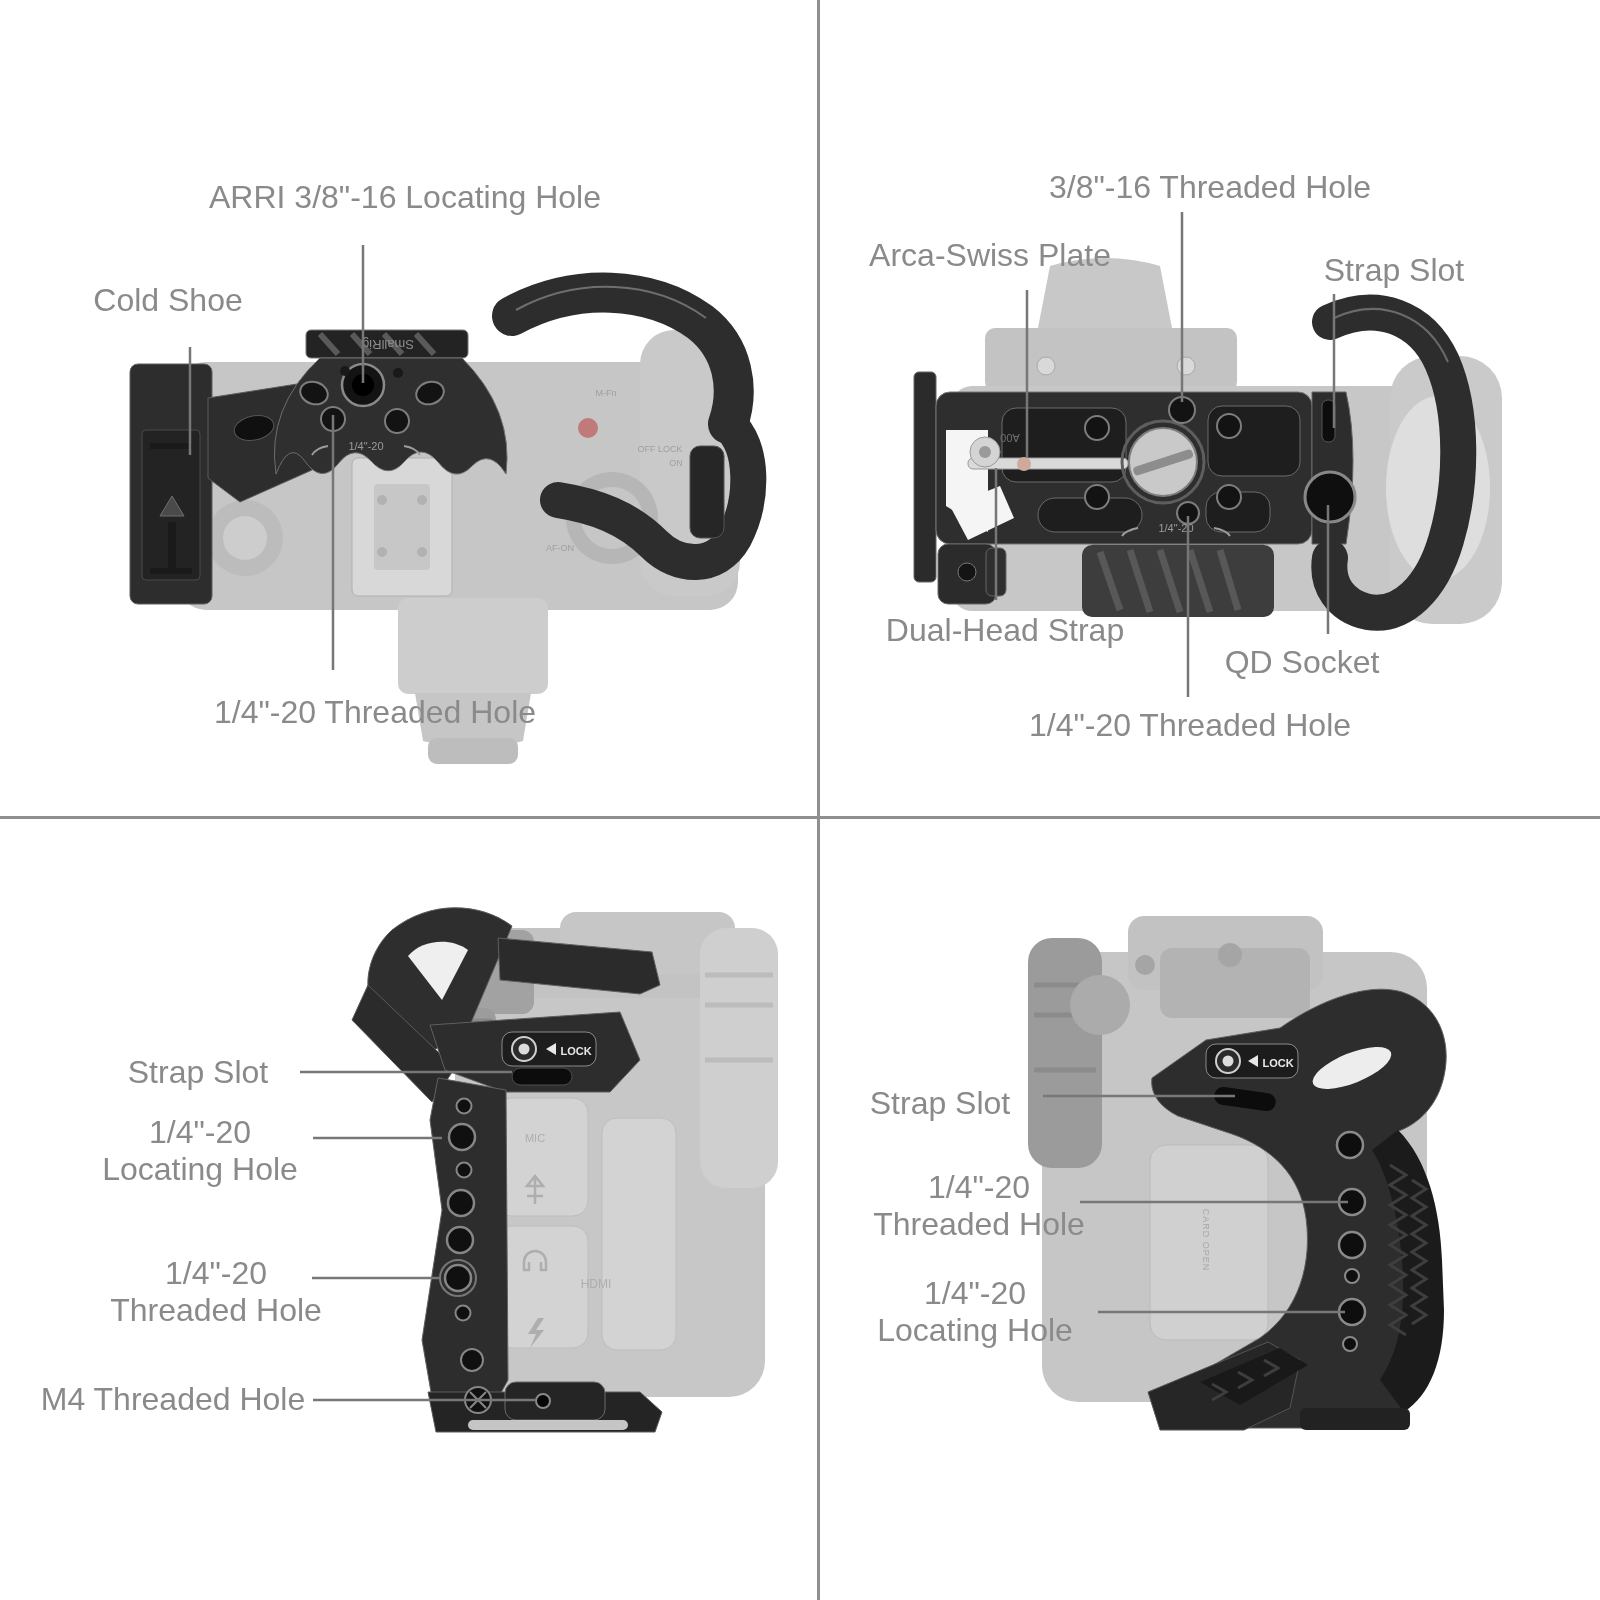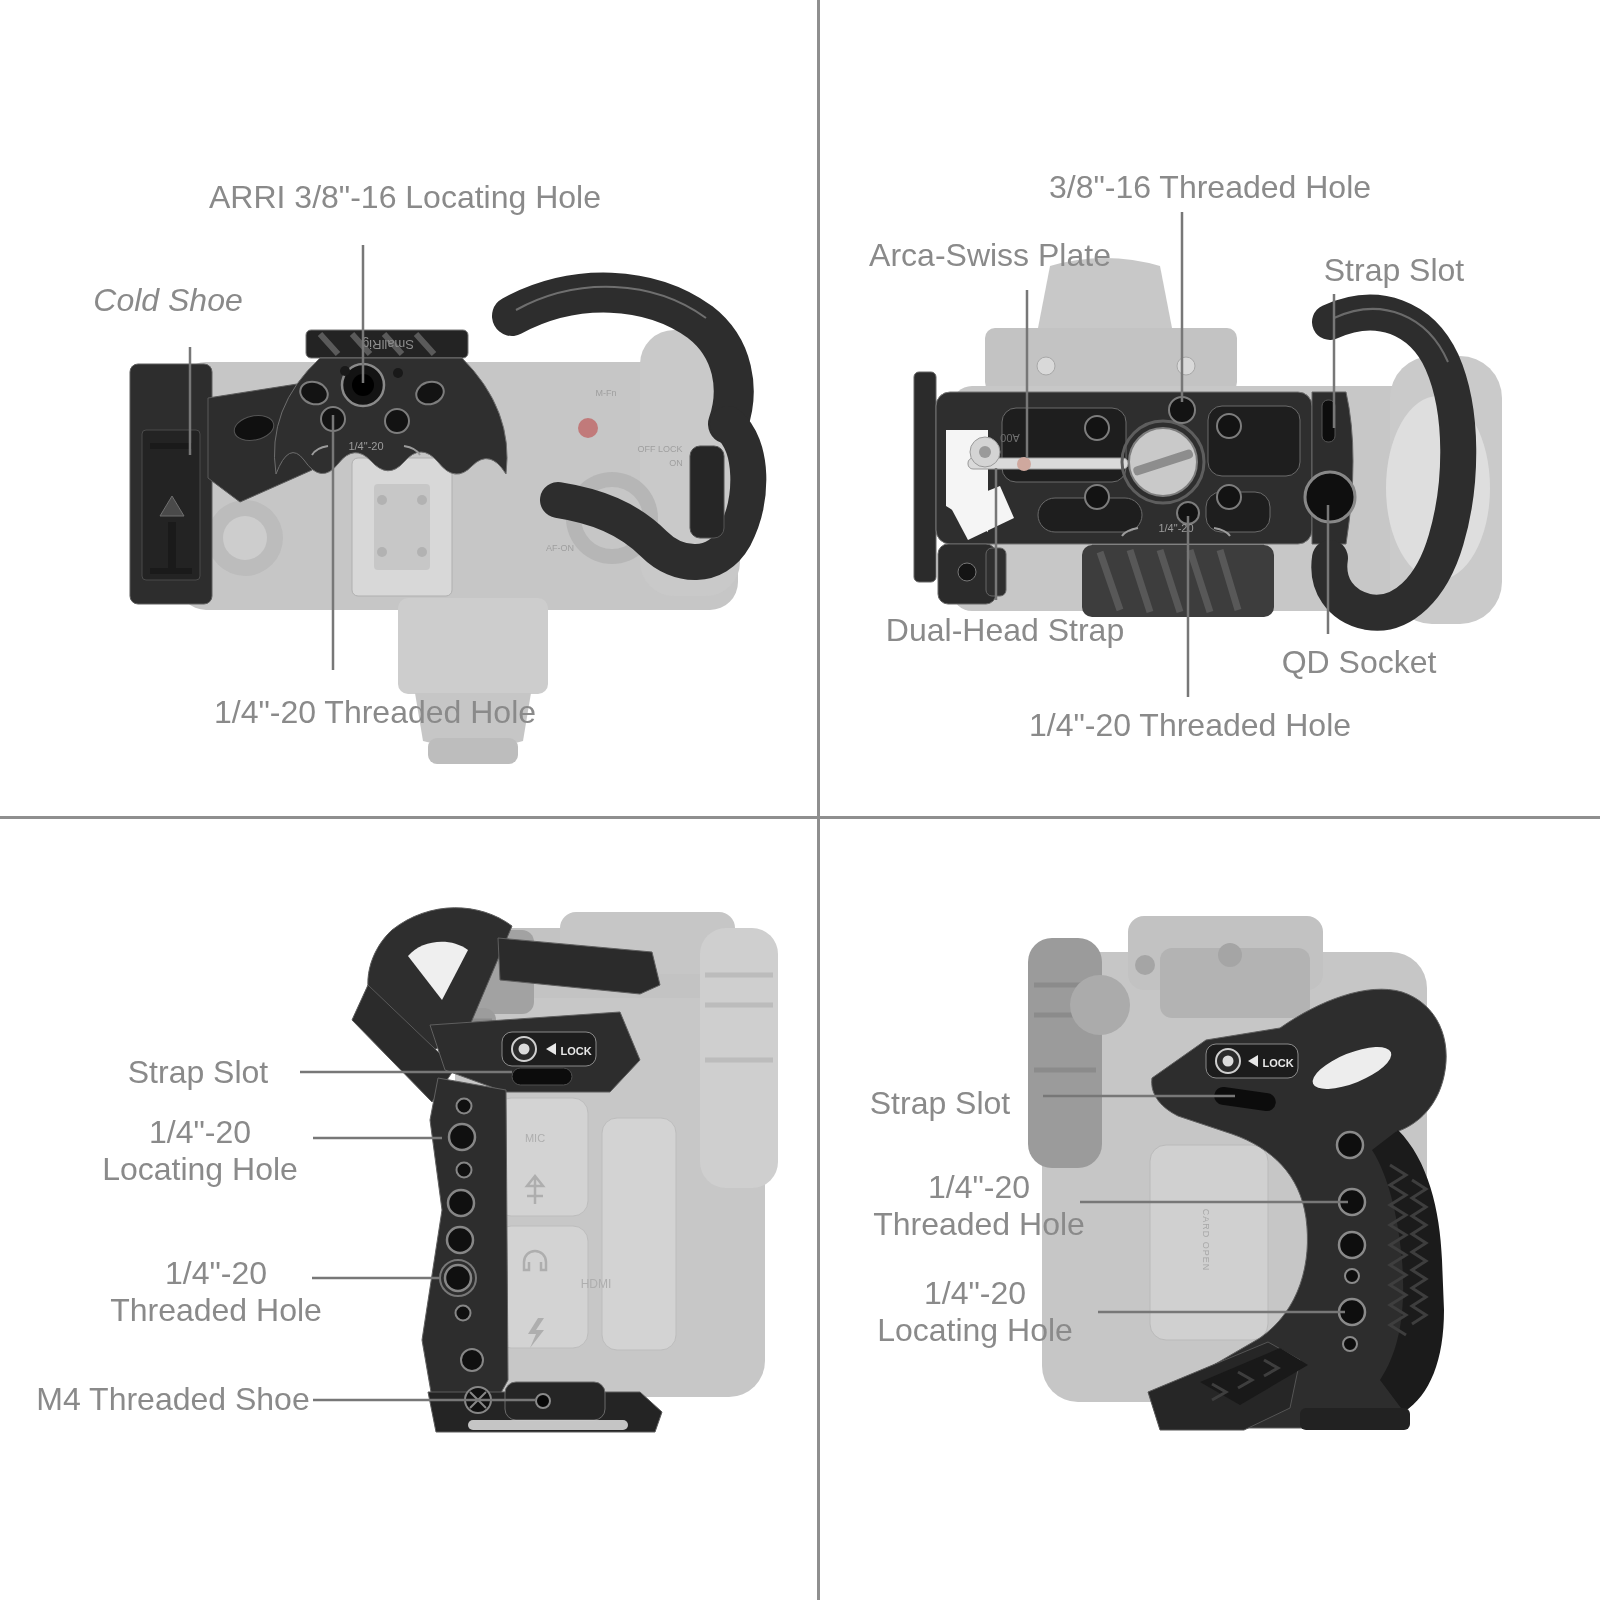--- a/index.html
+++ b/index.html
@@ -266,36 +266,36 @@
       <line x1="313" y1="1138" x2="442" y2="1138"></line>
       <line x1="312" y1="1278" x2="440" y2="1278"></line>
       <line x1="313" y1="1400" x2="536" y2="1400"></line>
       <line x1="1043" y1="1096" x2="1235" y2="1096"></line>
       <line x1="1080" y1="1202" x2="1348" y2="1202"></line>
       <line x1="1098" y1="1312" x2="1345" y2="1312"></line>
     </g>
   </svg>
 
   <div class="callout" style="left:405px;top:197px;">ARRI 3/8"-16 Locating Hole</div>
-  <div class="callout" style="left:168px;top:300px;font-style:italic;">Cold Shoe</div>
+  <div class="callout" style="left:168px;top:300px;">Cold Shoe</div>
   <div class="callout" style="left:375px;top:712px;">1/4"-20 Threaded Hole</div>
 
   <div class="callout" style="left:1210px;top:187px;">3/8"-16 Threaded Hole</div>
   <div class="callout" style="left:990px;top:255px;">Arca-Swiss Plate</div>
   <div class="callout" style="left:1394px;top:270px;">Strap Slot</div>
   <div class="callout" style="left:1005px;top:630px;">Dual-Head Strap</div>
-  <div class="callout" style="left:1359px;top:662px;text-align:right;">QD Socket</div>
+  <div class="callout" style="left:1302px;top:662px;text-align:right;">QD Socket</div>
   <div class="callout" style="left:1190px;top:725px;">1/4"-20 Threaded Hole</div>
 
   <div class="callout" style="left:198px;top:1072px;">Strap Slot</div>
   <div class="callout" style="left:200px;top:1151px;">1/4"-20
 Locating Hole</div>
   <div class="callout" style="left:216px;top:1292px;">1/4"-20
 Threaded Hole</div>
-  <div class="callout" style="left:173px;top:1399px;">M4 Threaded Shoe</div>
+  <div class="callout" style="left:173px;top:1399px;">M4 Threaded Hole</div>
 
   <div class="callout" style="left:940px;top:1103px;">Strap Slot</div>
   <div class="callout" style="left:979px;top:1206px;">1/4"-20
 Threaded Hole</div>
   <div class="callout" style="left:975px;top:1312px;">1/4"-20
 Locating Hole</div>
 
 </div>
 
 </body></html>

